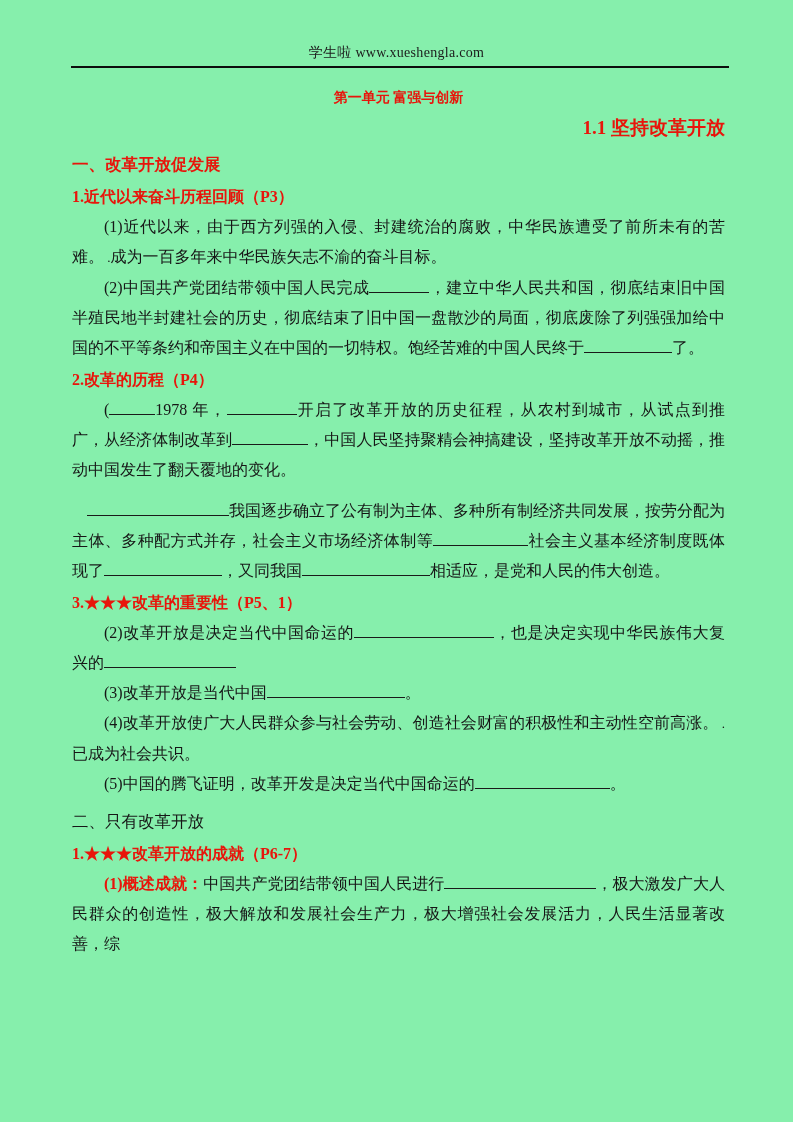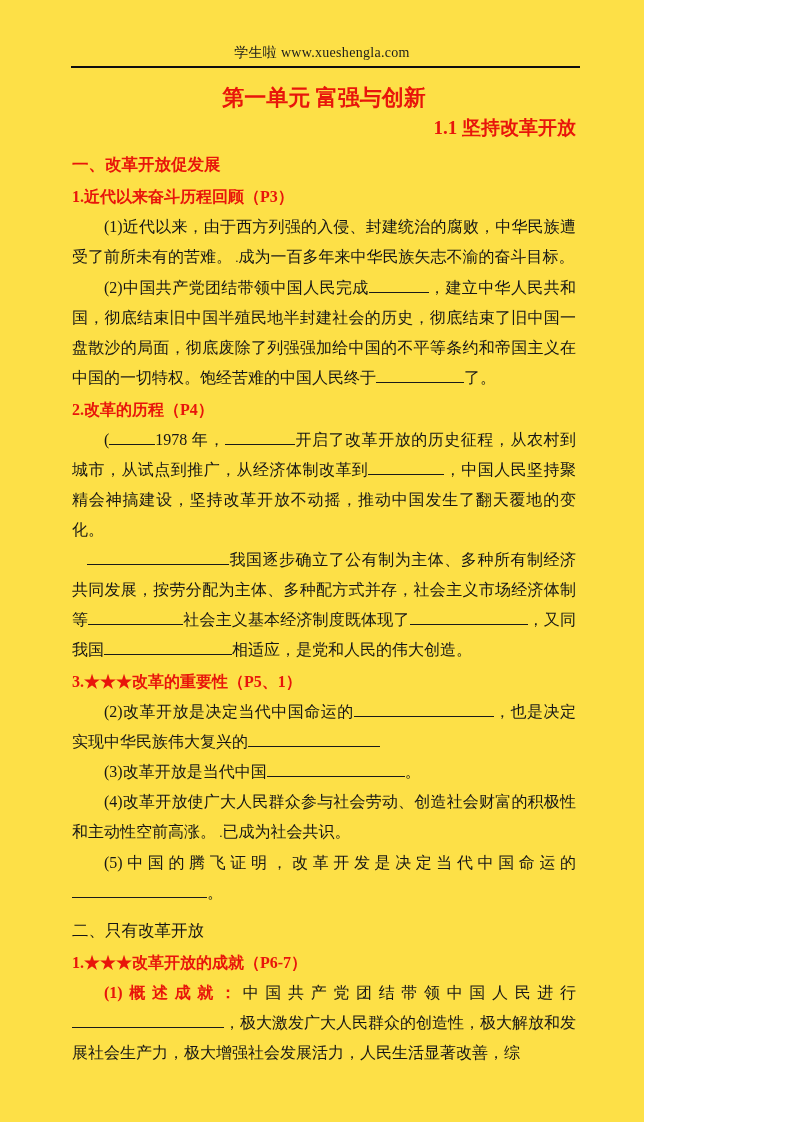--- a/index.html
+++ b/index.html
@@ -1,19 +1,19 @@
 <!DOCTYPE html>
 <html><head>
 <meta charset="utf-8">
 <style>
   html,body{margin:0;padding:0;background:#ffffff;}
   .page{
     position:relative;
-    width:644px;height:1122px;
-    background:#fde047;
+    width:793px;height:1122px;
+    background:#86efac;
     overflow:hidden;
     font-family:"Liberation Serif","DejaVu Serif",serif;
     color:#161616;
   }
   .page-header{
     padding-top:44px;
     text-align:center;
     font-size:14px;
     color:#1b1b1b;
     letter-spacing:.3px;
@@ -22,21 +22,21 @@
     height:0;
     border-top:2px solid #0d0d0d;
     margin:4px 64px 0 71px;
   }
   .content{
     margin:0 68px 0 72px; 
   }
   .unit-title{
     margin-top:16px;
     text-align:center;
-    font-size:22px;
+    font-size:14px;
     font-weight:bold;
     color:#e8150b;
     line-height:28px;
   }
   .lesson-title{
     margin-top:2px;
     text-align:right;
     font-size:19px;
     font-weight:bold;
     color:#e8150b;
@@ -58,21 +58,21 @@
   }
   .para{
     margin:0;
     font-size:16px;
     line-height:30px;
     text-align:justify;
     word-break:break-all;
     color:#161616;
   }
   .para.indent2{text-indent:32px;}
-  .para.indent1{text-indent:15px;}
+  .para.indent1{text-indent:15px;margin-top:11px;}
   .blank{
     display:inline-block;
     height:14px;
     border-bottom:1.5px solid #1a1a1a;
     vertical-align:baseline;
   }
   .red-bold{color:#e8150b;font-weight:bold;}
   .stray{font-size:13px;letter-spacing:0;}
 </style>
 </head>

